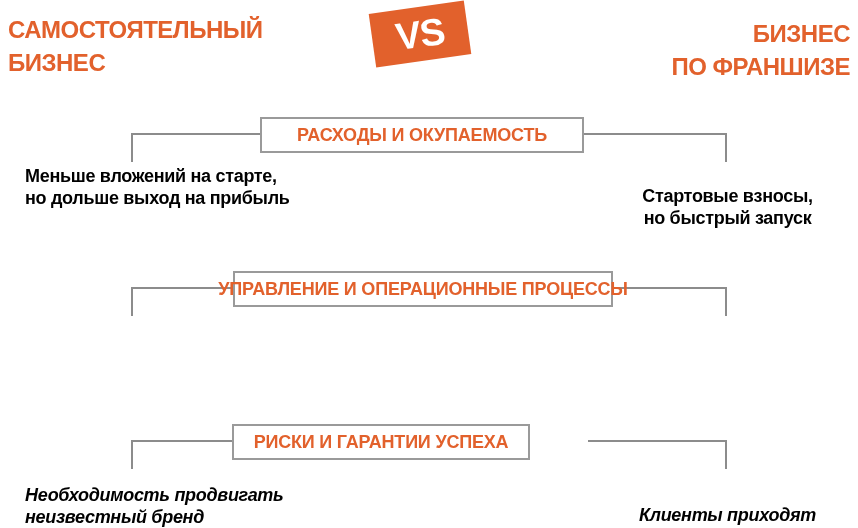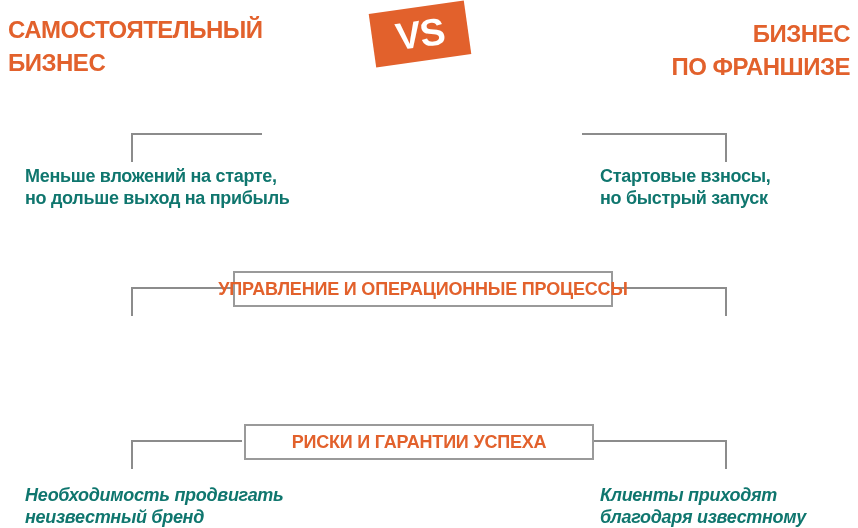--- a/index.html
+++ b/index.html
@@ -54,21 +54,21 @@
   .cat-box span {
     color: var(--accent);
     font-weight: 700;
     font-size: 18px;
     letter-spacing: -0.2px;
     text-transform: uppercase;
     white-space: nowrap;
   }
   .box-1 { left: 260px; top: 117px; width: 324px; }
   .box-2 { left: 233px; top: 271px; width: 380px; }
-  .box-3 { left: 244px; top: 424px; width: 350px; }
+  .box-3 { left: 232px; top: 424px; width: 298px; }
 
   
   .line { position: absolute; background: #8c8c8c; z-index: 1; }
   .h { height: 2px; }
   .v { width: 2px; }
 
   
   .r1-hl { left: 131px; top: 133px; width: 131px; }
   .r1-vl { left: 131px; top: 133px; height: 29px; }
   .r1-hr { left: 582px; top: 133px; width: 145px; }
@@ -84,25 +84,25 @@
   .r3-hr { left: 588px; top: 440px; width: 139px; }
   .r3-vr { left: 725px; top: 440px; height: 29px; }
 
   
   .side-text {
     position: absolute;
     font-weight: 700;
     font-size: 18px;
     line-height: 22px;
     letter-spacing: -0.3px;
-    color: #0f766e;
+    color: #000000;
     white-space: pre-line;
   }
   .col-left  { left: 25px;  width: 290px; text-align: left; }
-  .col-right { left: 600px; width: 255px; text-align: left; }
+  .col-right { left: 600px; width: 255px; text-align: center; margin-top: 20px; }
   .t1 { top: 165px; }
   .t2 { top: 319px; }
   .t3 { top: 484px; font-style: italic; }
 </style>
 </head>
 <body>
 
 <div class="canvas">
 
   <div class="title title-left">Самостоятельный
@@ -112,20 +112,23 @@
     <span>VS</span>
   </div>
 
   <div class="title title-right">Бизнес
 по франшизе</div>
 
   <div class="line h r1-hl"></div>
   <div class="line v r1-vl"></div>
   <div class="line h r1-hr"></div>
   <div class="line v r1-vr"></div>
+  <div class="cat-box box-1">
+    <span>Расходы и окупаемость</span>
+  </div>
   <div class="side-text col-left t1">Меньше вложений на старте,
 но дольше выход на прибыль</div>
   <div class="side-text col-right t1">Стартовые взносы,
 но быстрый запуск</div>
 
   <div class="line h r2-hl"></div>
   <div class="line v r2-vl"></div>
   <div class="line h r2-hr"></div>
   <div class="line v r2-vr"></div>
   <div class="cat-box box-2">

